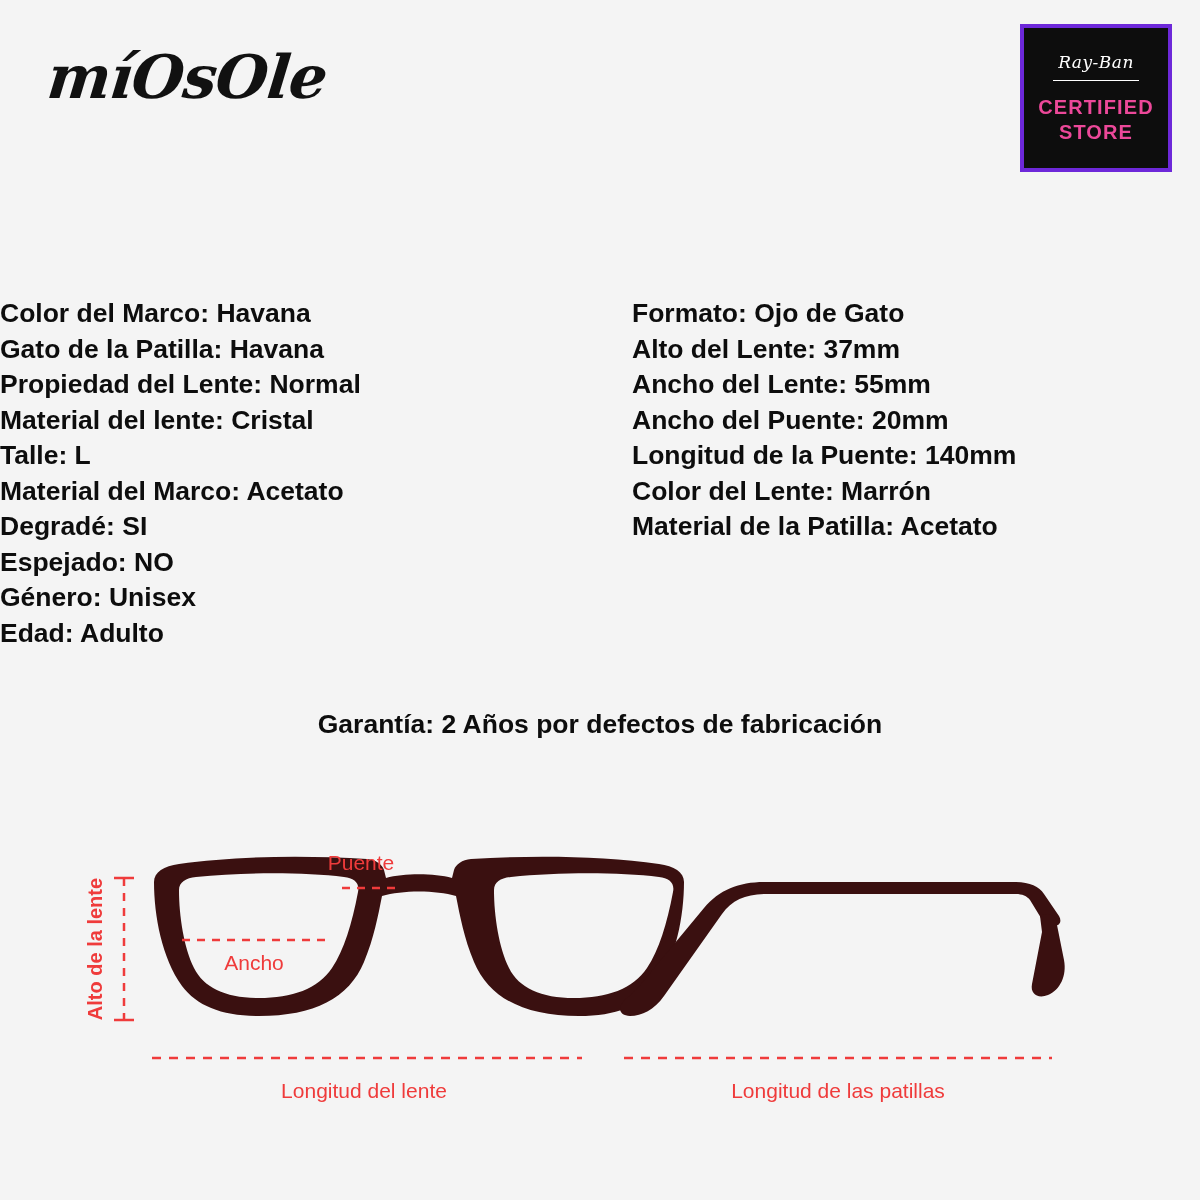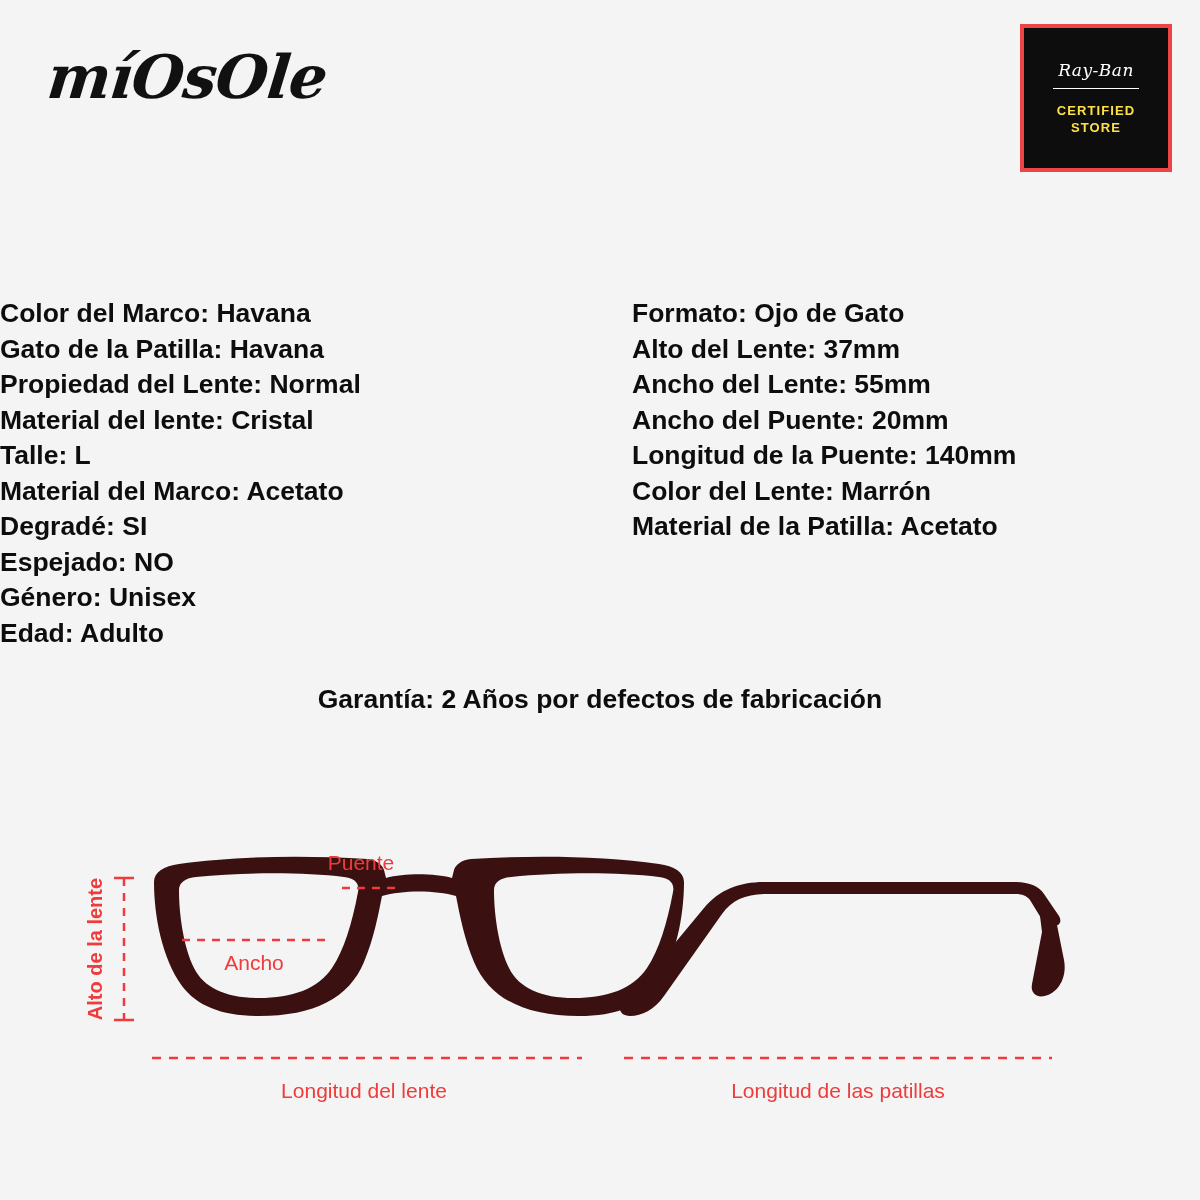--- a/index.html
+++ b/index.html
@@ -29,21 +29,21 @@
     transform: skewX(-6deg);
   }
 
   .cert-badge {
     position: absolute;
     right: 28px;
     top: 24px;
     width: 152px;
     height: 148px;
     background: #0d0d0d;
-    border: 4px solid #ef4444;
+    border: 4px solid #6d28d9;
     box-sizing: border-box;
     display: flex;
     flex-direction: column;
     align-items: center;
     justify-content: center;
   }
   .cert-badge .rb-script {
     font-family: "DejaVu Serif", serif;
     font-style: italic;
     font-size: 17px;
@@ -53,22 +53,22 @@
   }
   .cert-badge .rb-rule {
     width: 86px;
     height: 1px;
     background: #ffffff;
     margin: 6px 0 14px 0;
   }
   .cert-badge .cert-line {
     font-family: "Liberation Sans", sans-serif;
     font-weight: bold;
-    font-size: 13px;
-    color: #fde047;
+    font-size: 20px;
+    color: #ec4899;
     letter-spacing: 1.1px;
     line-height: 1.25;
     text-align: center;
   }
 
   
   .specs {
     position: absolute;
     top: 296px;
     left: 0;
@@ -88,21 +88,21 @@
   .spec-line {
     font-size: 26.5px;
     font-weight: bold;
     color: #0d0d0d;
     line-height: 35.5px;
     white-space: nowrap;
   }
 
   .warranty {
     position: absolute;
-    top: 684px;
+    top: 709px;
     left: 0;
     width: 1200px;
     text-align: center;
     font-size: 26.5px;
     font-weight: bold;
     color: #0d0d0d;
   }
 
   
   .diagram {

